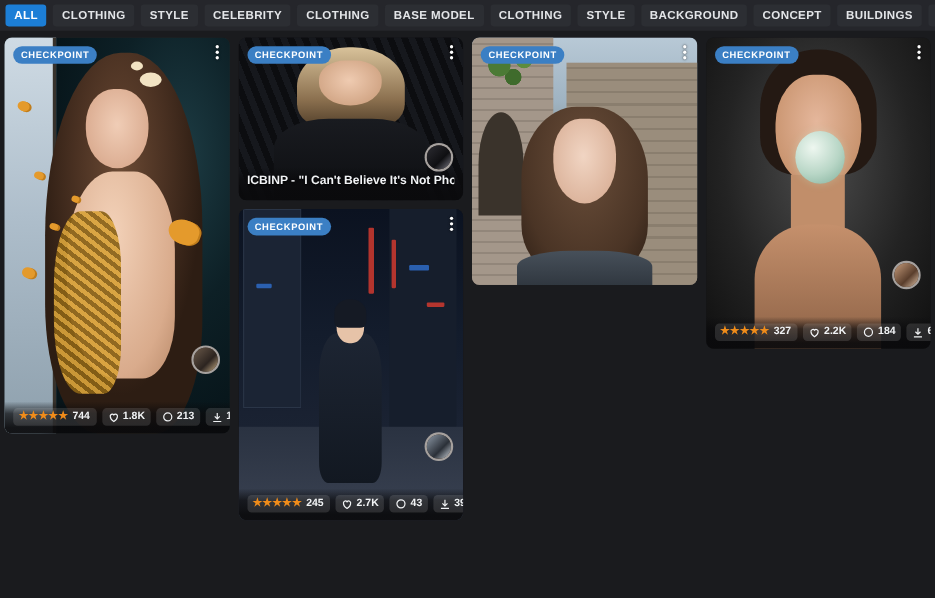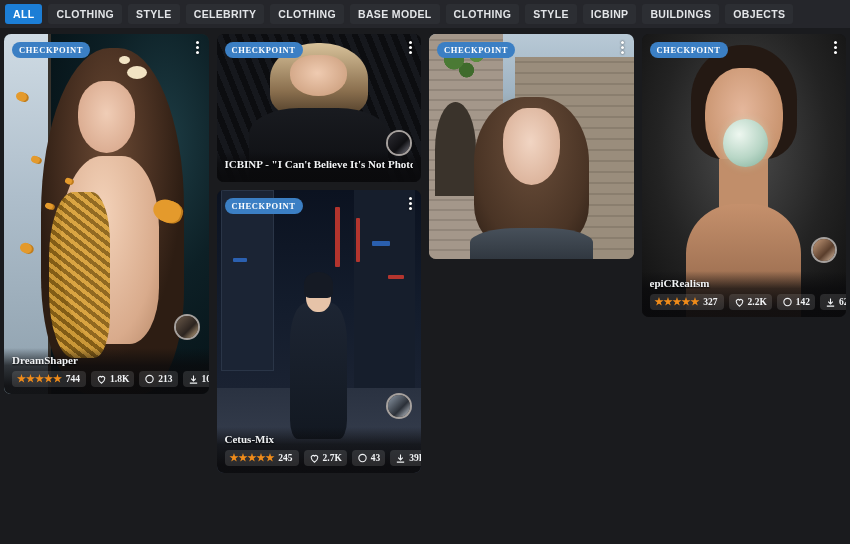--- a/index.html
+++ b/index.html
@@ -40,21 +40,20 @@
   }
   .navtab.active { background: #1c7ed6; color: #ffffff; }
 
   
   #grid {
     padding: 6px 4px 11px 4px;
     height: 516px;
     column-count: 4;
     column-gap: 8px;
     overflow: hidden;
-    font-family: Liberation Serif, serif;
   }
   .card {
     position: relative;
     width: 100%;
     border-radius: 7px;
     overflow: hidden;
     margin-bottom: 8px;
     break-inside: avoid;
     background: #121316;
     display: block;
@@ -232,21 +231,22 @@
 
 <div id="topnav">
   <div class="navtab active">ALL</div>
   <div class="navtab">CLOTHING</div>
   <div class="navtab">STYLE</div>
   <div class="navtab">CELEBRITY</div>
   <div class="navtab">CLOTHING</div>
   <div class="navtab">BASE MODEL</div>
   <div class="navtab">CLOTHING</div>
   <div class="navtab">STYLE</div>
-  <div class="navtab">ICBINP</div>
+  <div class="navtab">BACKGROUND</div>
+  <div class="navtab">CONCEPT</div>
   <div class="navtab">BUILDINGS</div>
   <div class="navtab">OBJECTS</div>
 
 </div>
 
 <div id="grid">
 
   <div class="card">
     <div class="thumb" style="height:360px">
       <div class="art c1bg sk">
@@ -267,21 +267,20 @@
       <div class="badge">CHECKPOINT</div>
       <div class="kebab">
           <i></i>
           <i></i>
           <i></i>
         </div>
       <div class="avatar" style="bottom:54px">
         <div class="sk" style="background:linear-gradient(135deg,#6b5a4a,#2c2420 60%,#cbb089)"></div>
       </div>
       <div class="meta">
-        <div class="mname">DreamShaper</div>
         <div class="stats">
           <span class="pill rating">
             <span class="stars">
                 <span class="star">★</span>
                 <span class="star">★</span>
                 <span class="star">★</span>
                 <span class="star">★</span>
                 <span class="star">★</span>
               </span>
             <span>744</span>
@@ -355,21 +354,20 @@
       <div class="badge">CHECKPOINT</div>
       <div class="kebab">
           <i></i>
           <i></i>
           <i></i>
         </div>
       <div class="avatar" style="bottom:54px">
         <div class="sk" style="background:linear-gradient(135deg,#8e9aa8,#2b3038 60%,#cfd6de)"></div>
       </div>
       <div class="meta">
-        <div class="mname">Cetus-Mix</div>
         <div class="stats">
           <span class="pill rating">
             <span class="stars">
                 <span class="star">★</span>
                 <span class="star">★</span>
                 <span class="star">★</span>
                 <span class="star">★</span>
                 <span class="star">★</span>
               </span>
             <span>245</span>
@@ -435,21 +433,20 @@
       <div class="badge">CHECKPOINT</div>
       <div class="kebab">
           <i></i>
           <i></i>
           <i></i>
         </div>
       <div class="avatar" style="bottom:54px">
         <div class="sk" style="background:linear-gradient(135deg,#c79d7c,#5a3e2c 60%,#e3c6ab)"></div>
       </div>
       <div class="meta">
-        <div class="mname">epiCRealism</div>
         <div class="stats">
           <span class="pill rating">
             <span class="stars">
                 <span class="star">★</span>
                 <span class="star">★</span>
                 <span class="star">★</span>
                 <span class="star">★</span>
                 <span class="star">★</span>
               </span>
             <span>327</span>
@@ -461,21 +458,21 @@
                 </svg>
               </span>
             <span>2.2K</span>
           </span>
           <span class="pill">
             <span class="ic">
                 <svg viewBox="0 0 24 24" fill="none" stroke="#f1f3f5" stroke-width="2.4">
                   <circle cx="12" cy="11" r="8"></circle>
                 </svg>
               </span>
-            <span>142</span>
+            <span>184</span>
           </span>
           <span class="pill">
             <span class="ic">
                 <svg viewBox="0 0 24 24" fill="none" stroke="#f1f3f5" stroke-width="2.4">
                   <path d="M12 3v10M7 10l5 5 5-5M4 20h16"></path>
                 </svg>
               </span>
             <span>62K</span>
           </span>
         </div>

